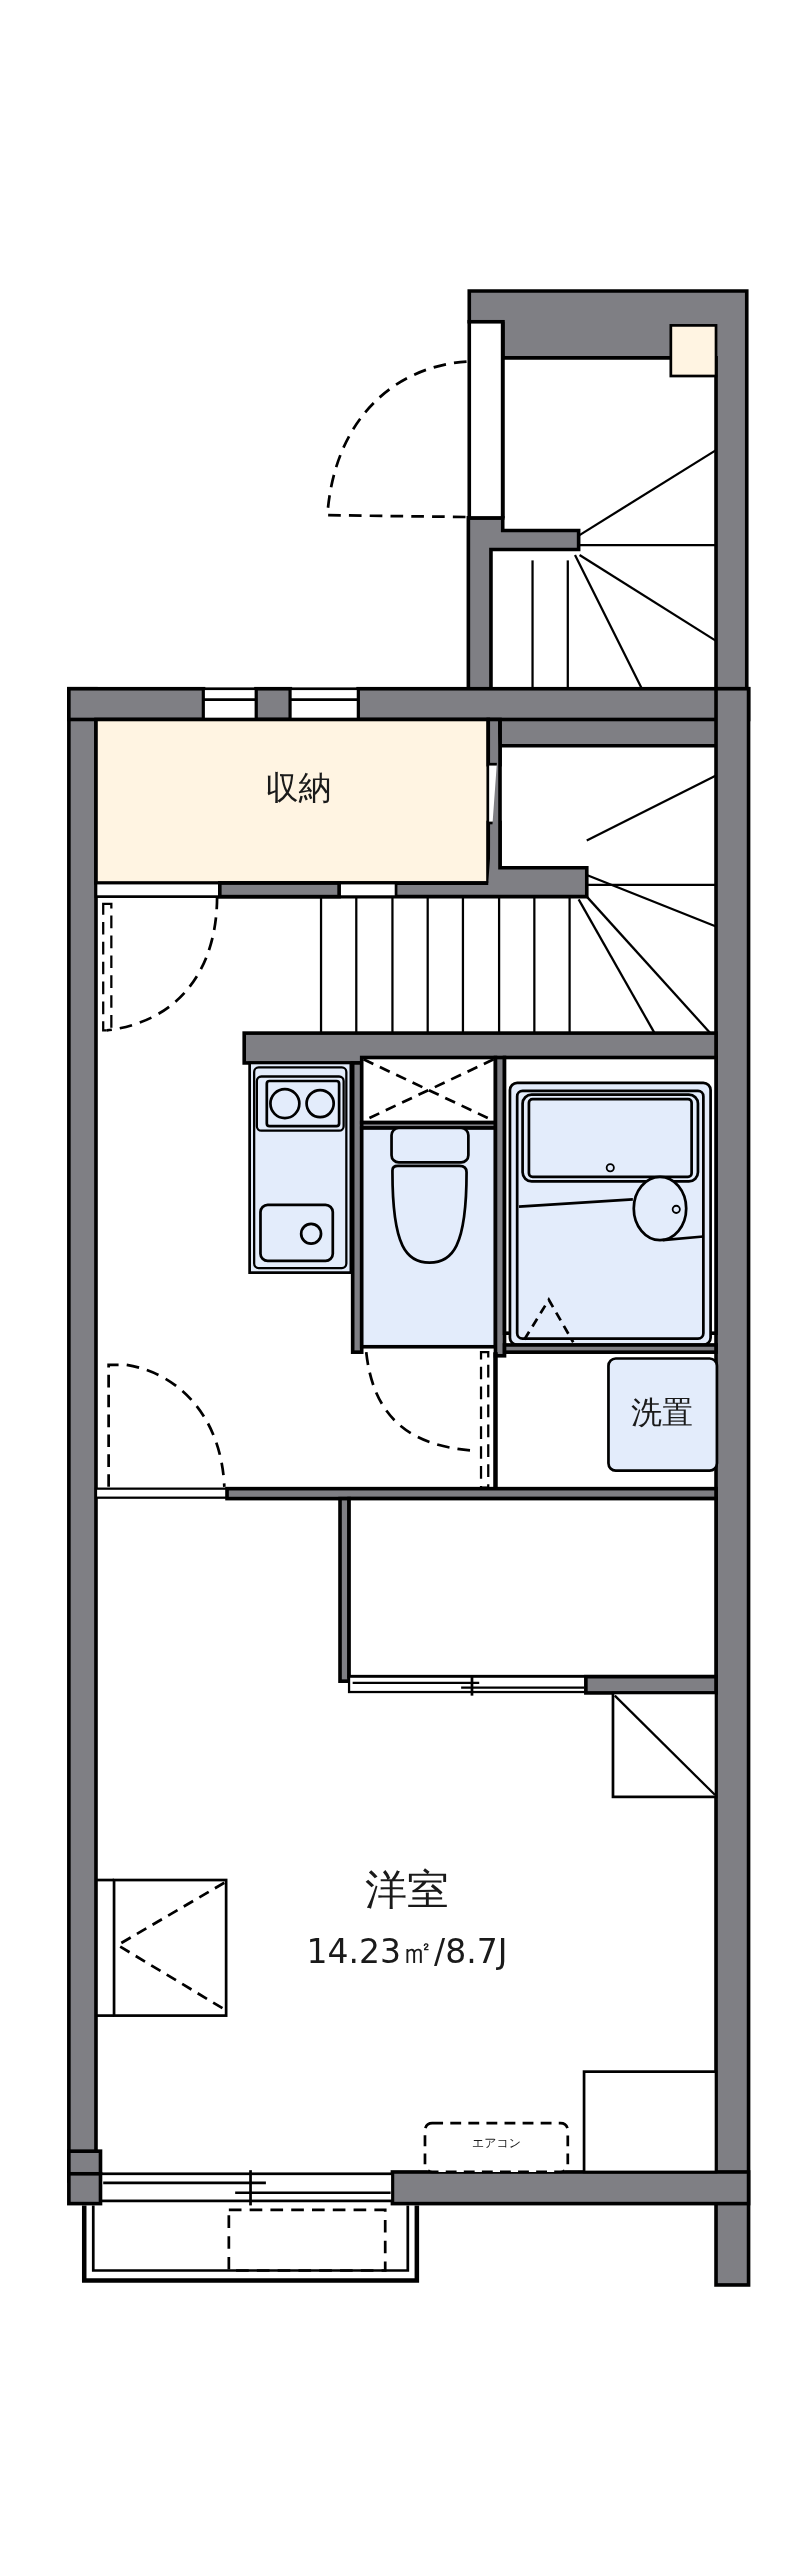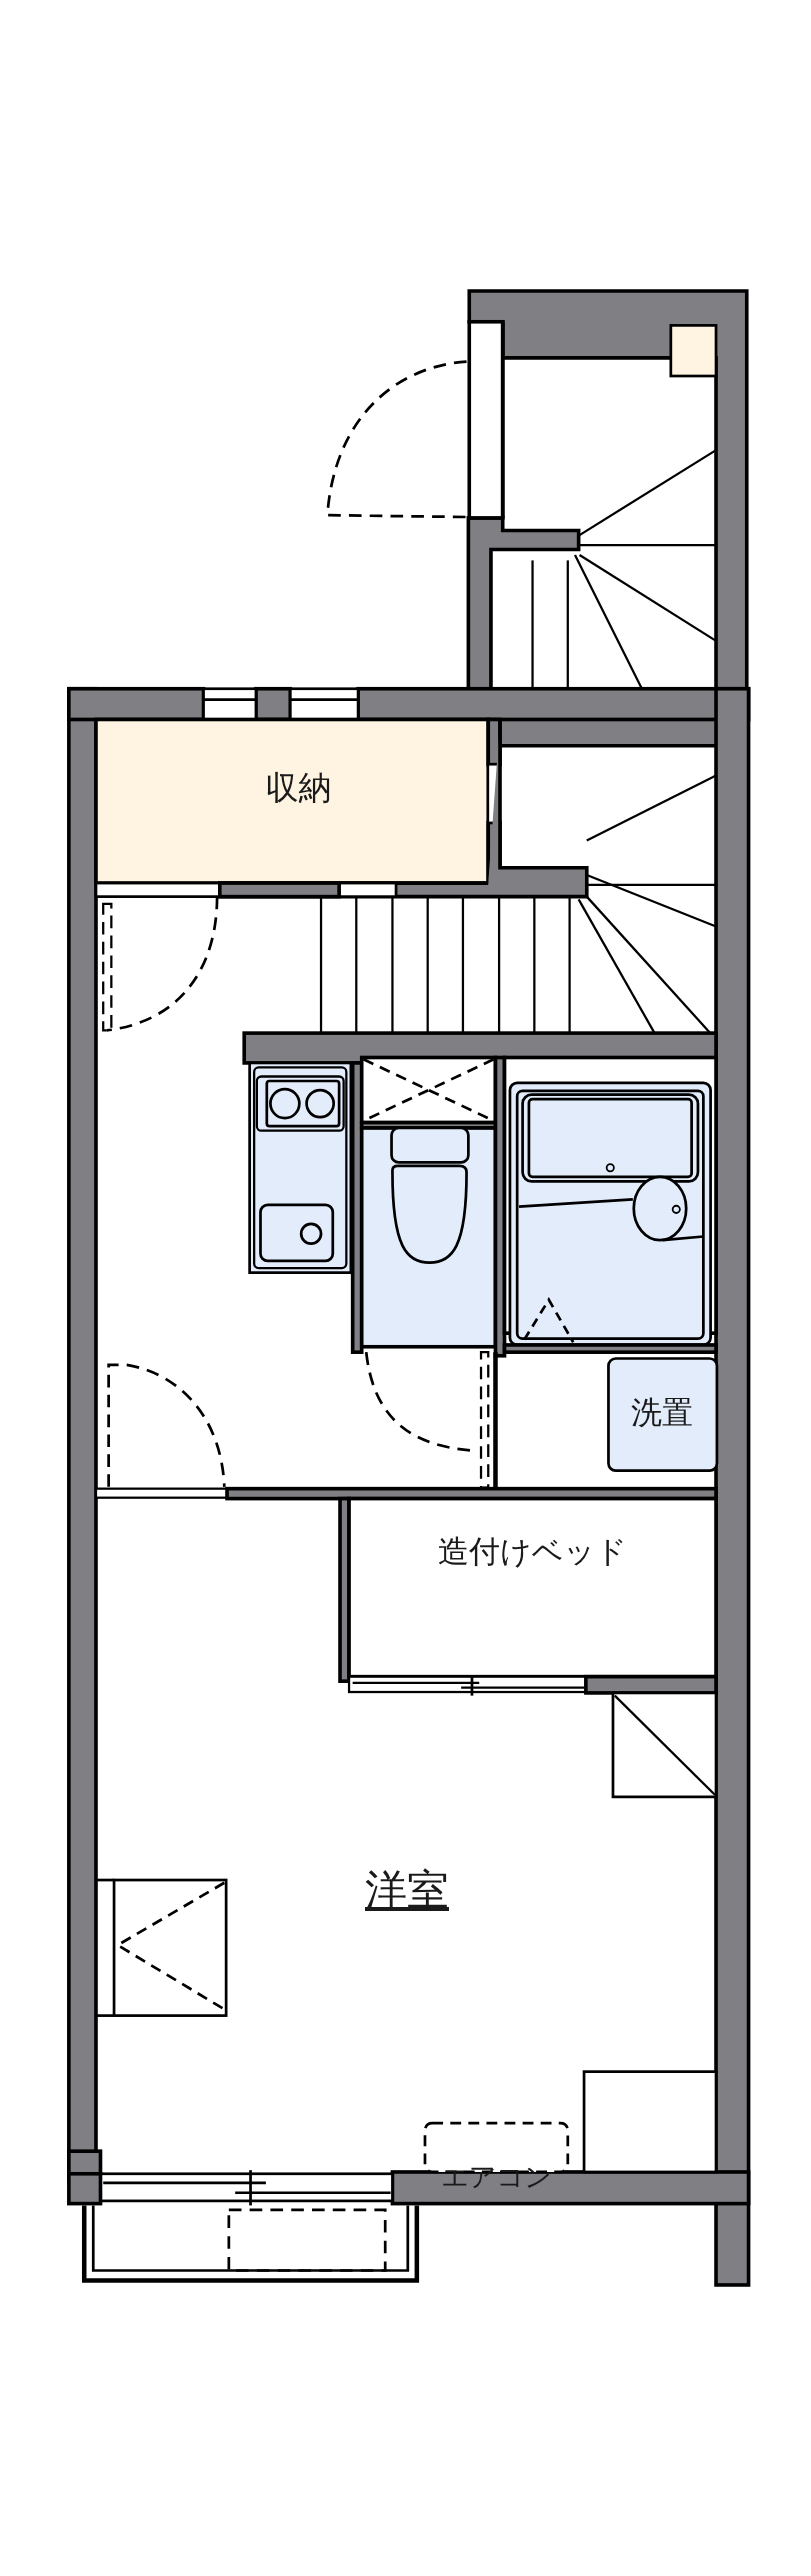--- a/index.html
+++ b/index.html
@@ -1,24 +1,24 @@
 <!DOCTYPE html>
 <html style="font-size:14.5px"><head>
 <meta charset="utf-8">
 <style>
   html,body{margin:0;padding:0;background:#fff;}
   body{width:812px;height:2576px;position:relative;overflow:hidden;font-family:"DejaVu Sans",sans-serif;}
   .plan{position:absolute;left:0;top:0;width:750px;height:2576px;}
   .lbl{position:absolute;color:#1a1a1a;text-align:center;white-space:nowrap;font-family:"DejaVu Sans",sans-serif;}
-  .room-name{font-size:42px;text-decoration:underline;}
+  .room-name{font-size:42px;}
   .room-area{font-size:33px;}
   .storage-lbl{font-size:33px;}
   .bed-lbl{font-size:31px;line-height:47px;}
   .wash-lbl{font-size:31px;font-family:Liberation Serif, serif;}
-  .ac-lbl{font-size:27px;margin-top:24px;}
+  .ac-lbl{font-size:12px;}
 </style>
 </head>
 <body>
 
 <div class="plan">
 <svg width="812" height="2576" viewBox="0 0 898 2850" xmlns="http://www.w3.org/2000/svg">
   <g stroke="#000" stroke-width="4" fill="#7f7f84">
 
     <g>
       <path d="M519 322 H826 V825 H518 V573 H556 V587 H640 V608 H543 V787 H792 V396 H556 V356 H519 Z"></path>
@@ -166,18 +166,18 @@
 
     <g fill="none">
       <path d="M93 2440 V2523 H461 V2440" stroke-width="5"></path>
       <path d="M103 2440 V2512 H451 V2440" stroke-width="3"></path>
       <rect x="253" y="2445" width="173" height="67" stroke-width="3" stroke-dasharray="14 9"></rect>
     </g>
   </g>
 </svg>
 
 <div class="lbl storage-lbl" style="left:226px;top:766px;width:145px;">収納</div>
-<div class="lbl bed-lbl" style="left:349px;top:1528px;width:367px;">造付けベッド</div>
 <div class="lbl wash-lbl" style="left:608px;top:1392px;width:108px;">洗置</div>
 <div class="lbl room-name" style="left:226px;top:1862px;width:362px;">洋室</div>
+<div class="lbl room-area" style="left:208px;top:1930px;width:398px;">14.23㎡/8.7J</div>
 <div class="lbl ac-lbl" style="left:425px;top:2135px;width:143px;">エアコン</div>
 </div>
 
 
 </body></html>

